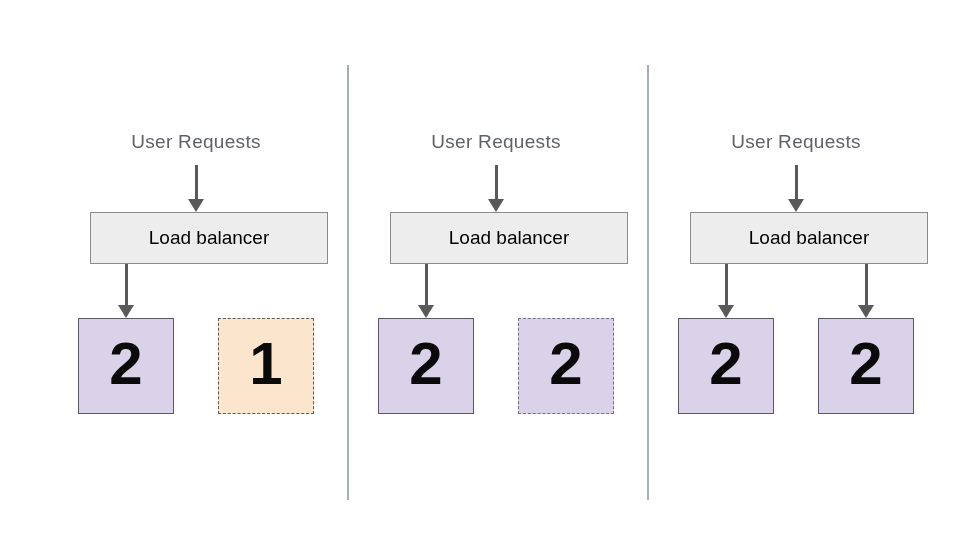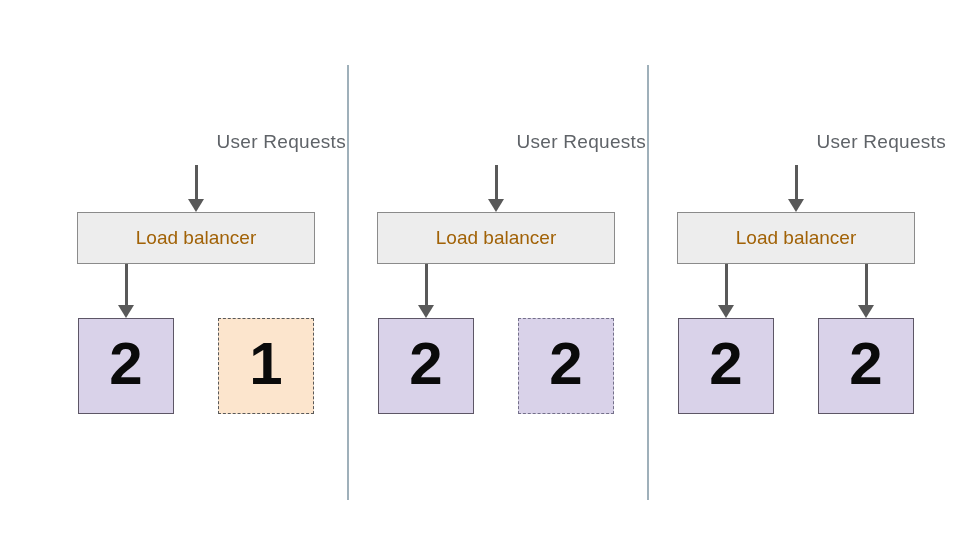--- a/index.html
+++ b/index.html
@@ -40,21 +40,21 @@
     position: absolute;
     top: 0;
     width: 300px;
     height: 540px;
   }
   .user-requests {
     position: absolute;
     top: 131px;
     left: 0;
     width: 300px;
-    text-align: right;
+    text-align: center;
     font-size: 19px;
     letter-spacing: 0.3px;
     color: var(--label-text);
   }
   .arrow {
     position: absolute;
     width: 16px;
     display: flex;
     flex-direction: column;
     align-items: center;
@@ -72,30 +72,30 @@
   }
   .arrow.arrow-to-lb { top: 165px; left: 142px; }
   .arrow.arrow-to-lb .stem { height: 34px; }
   .arrow.arrow-to-box { top: 264px; }
   .arrow.arrow-to-box .stem { height: 41px; }
   .arrow.pos-left  { left: 72px; }
   .arrow.pos-right { left: 212px; }
   .load-balancer {
     position: absolute;
     top: 212px;
-    left: 31px;
+    left: 44px;
     width: 238px;
     height: 52px;
     background: var(--load-balancer-fill);
     border: 1px solid var(--load-balancer-border);
     display: flex;
     align-items: center;
     justify-content: center;
     font-size: 19px;
-    color: #a16207;
+    color: #000000;
   }
   .node-box {
     position: absolute;
     top: 318px;
     width: 96px;
     height: 96px;
     display: flex;
     align-items: center;
     justify-content: center;
   }

